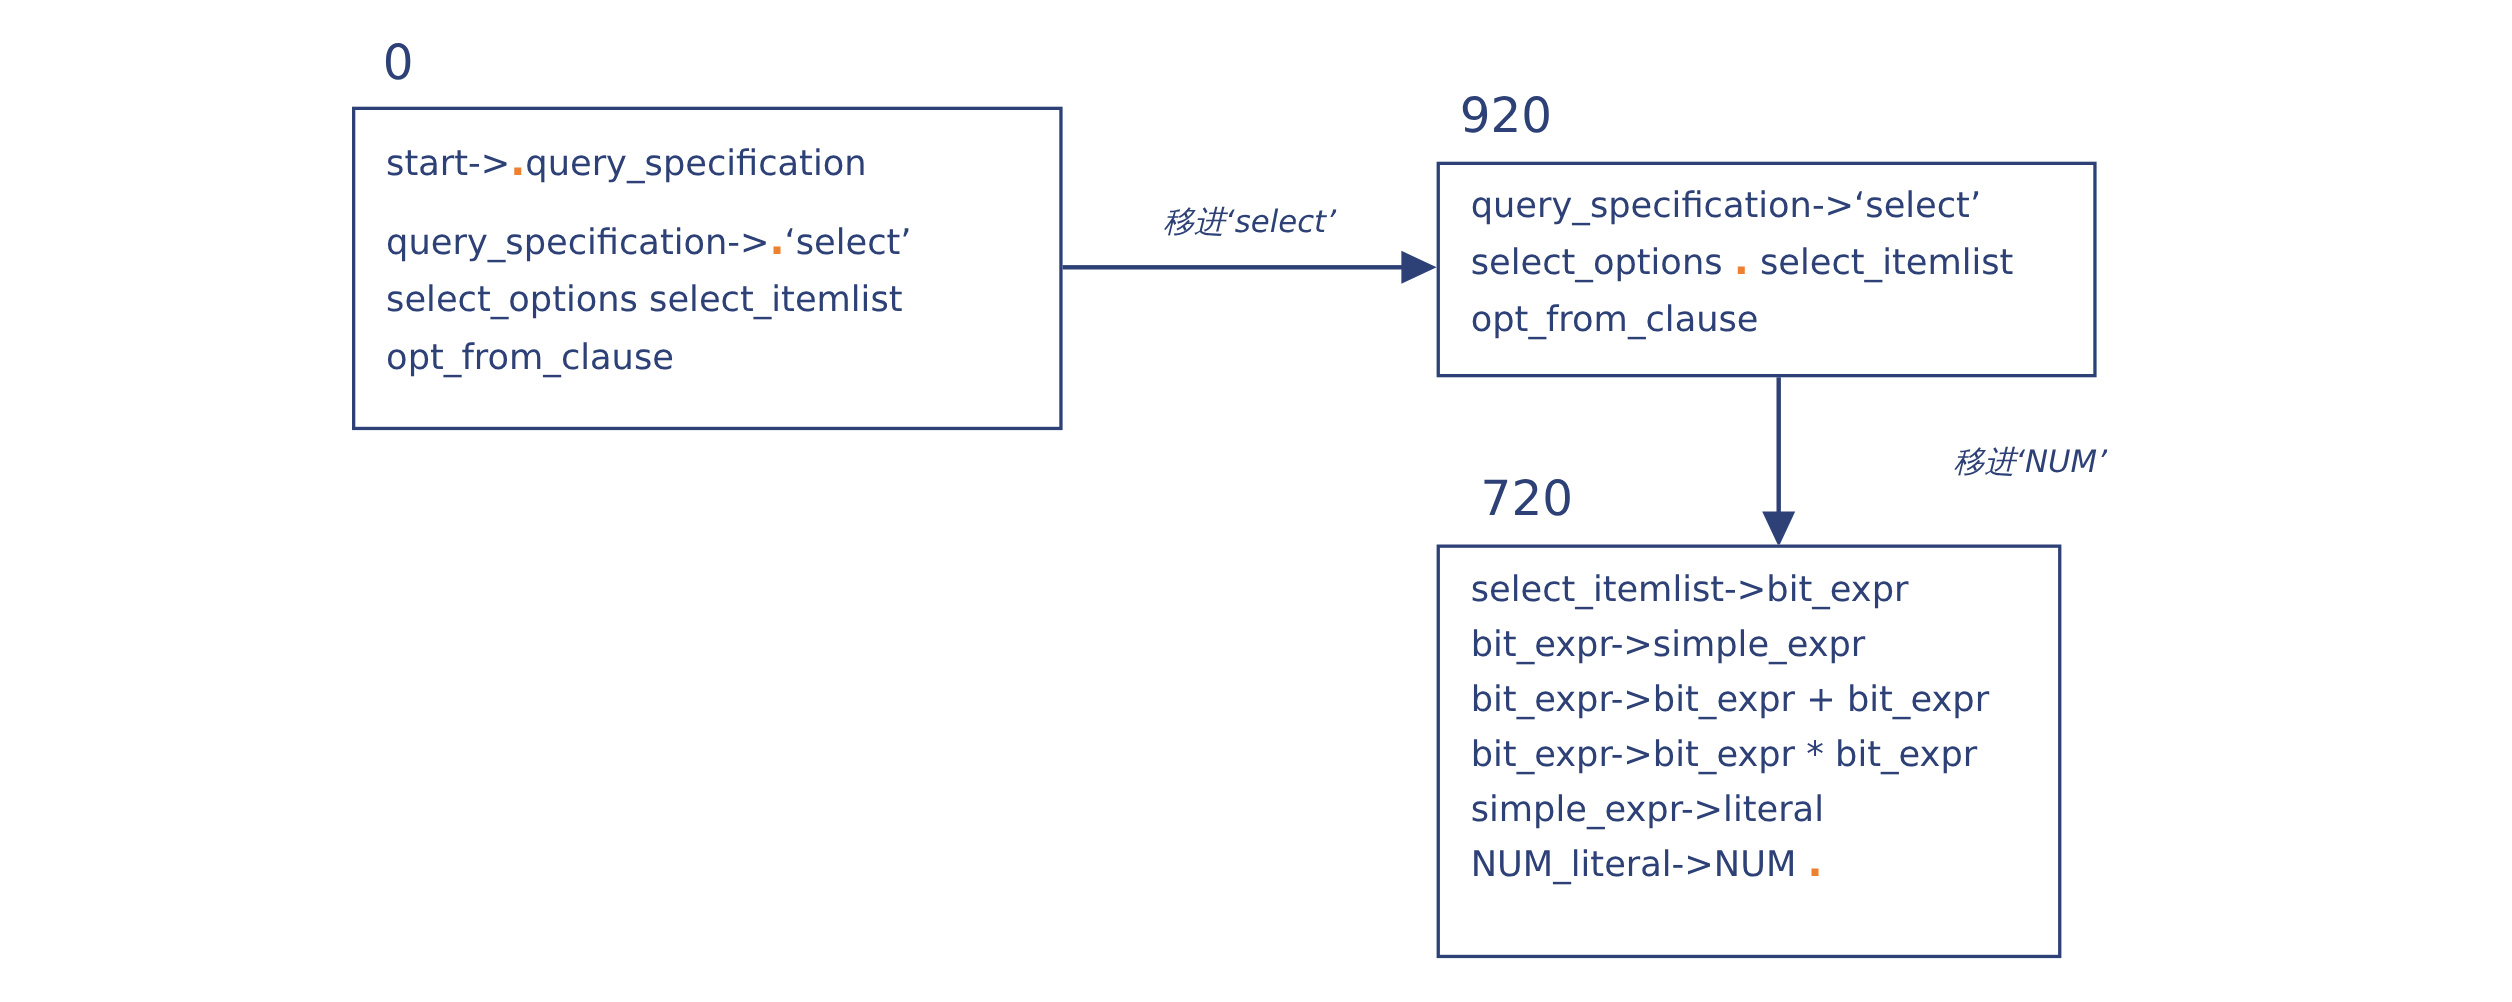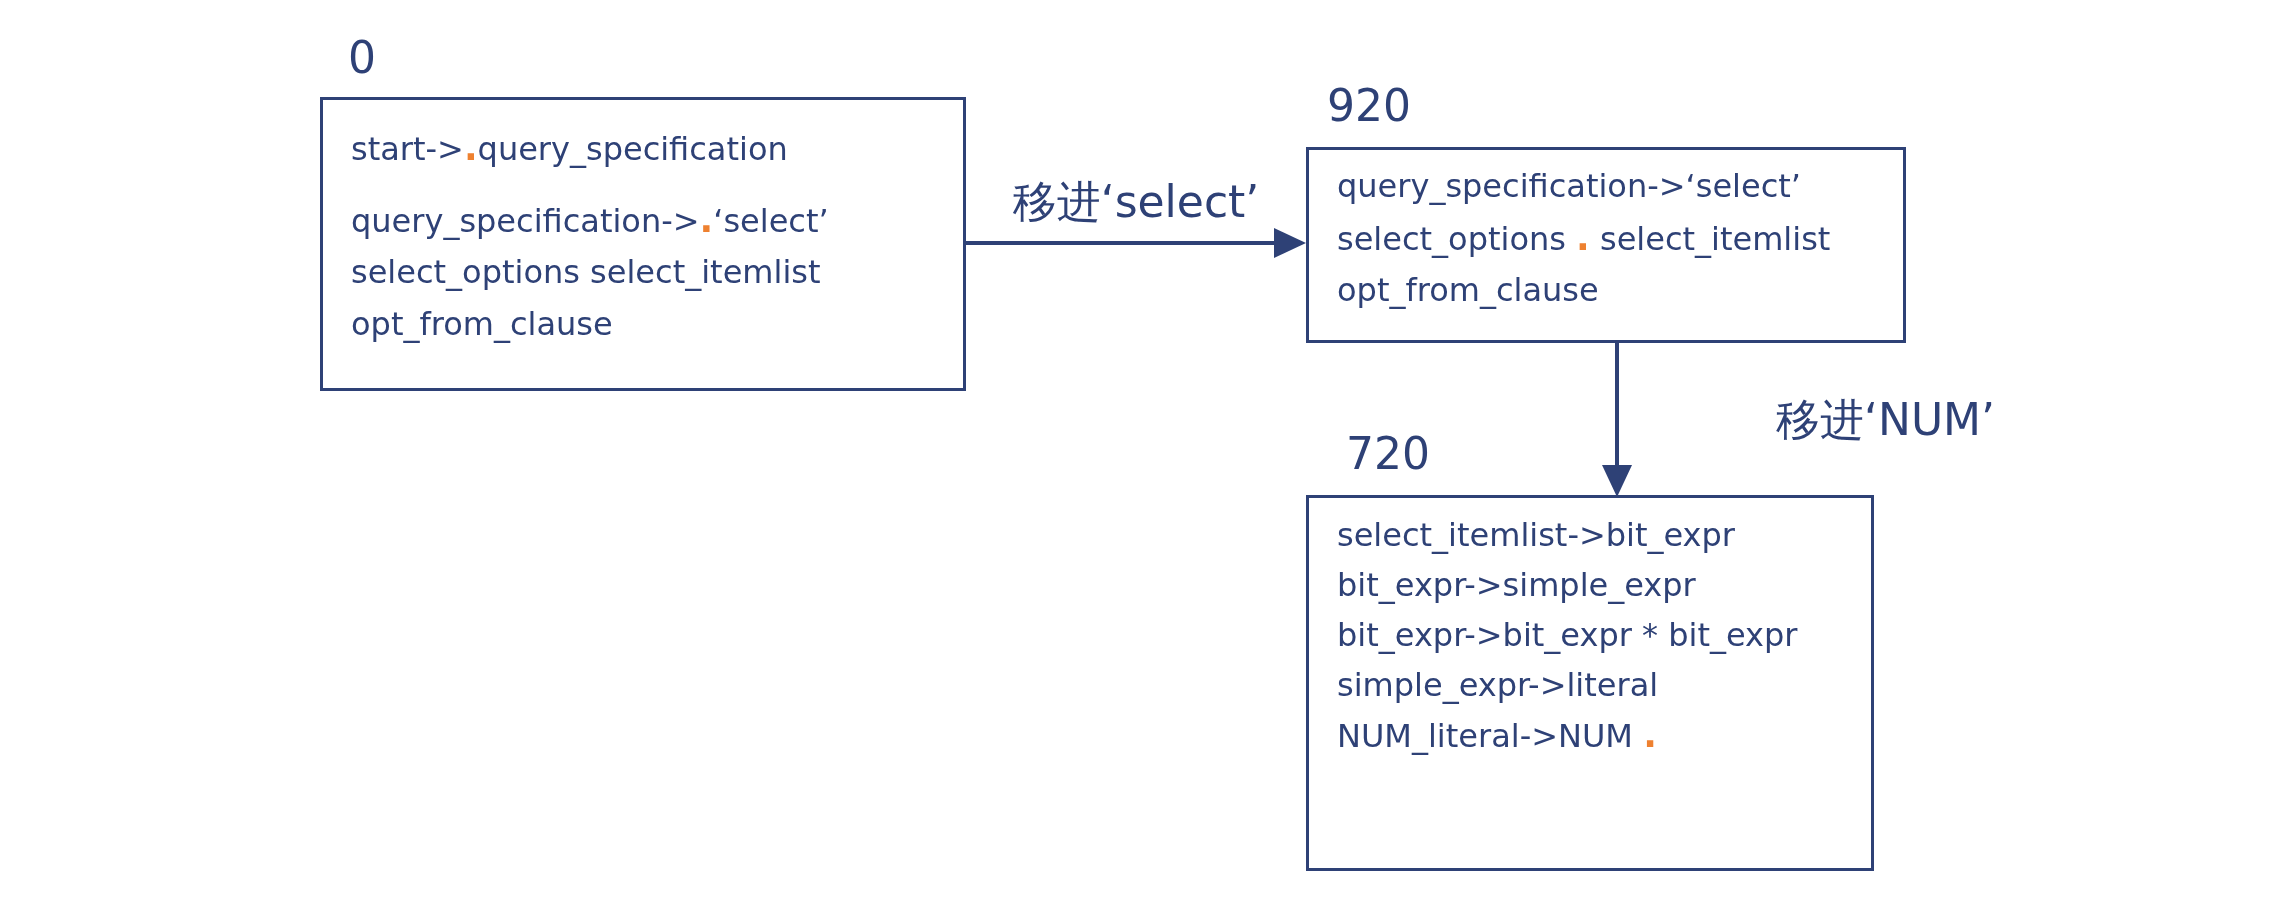--- a/index.html
+++ b/index.html
@@ -40,24 +40,25 @@
   }
   .box-720 .line { height: 50px; line-height: 50px; }
   .gap-above { margin-top: 20px; }
   .dot {
     color: var(--accent);
     font-weight: bold;
     font-size: 36px;
   }
   .edge-label {
     position: absolute;
-    font-size: 44px;
+    font-size: 28px;
     line-height: 44px;
     color: var(--ink);
     white-space: pre;
+    font-style: italic;
   }
   .hline { position: absolute; height: 4px; background: var(--ink); }
   .vline { position: absolute; width: 4px; background: var(--ink); }
   .arrowhead-right {
     position: absolute; width: 0; height: 0;
     border-left: 32px solid var(--ink);
     border-top: 15px solid transparent;
     border-bottom: 15px solid transparent;
   }
   .arrowhead-down {
@@ -100,19 +101,20 @@
   <div class="vline" style="left:1615px; top:343px; height:126px;"></div>
   <div class="arrowhead-down" style="left:1602px; top:465px;"></div>
   <div class="edge-label" style="left:1776px; top:398px;">移进‘NUM’</div>
 
   <div class="state-label" style="left:1330px; top:432px;margin-left:16px;">720</div>
 
   <div class="state-box box-720" style="left:1306px; top:495px; width:568px; height:376px;">
     <div class="box-inner" style="padding-top:12px;">
       <div class="line"><span>select_itemlist-&gt;bit_expr</span></div>
       <div class="line"><span>bit_expr-&gt;simple_expr</span></div>
+      <div class="line"><span>bit_expr-&gt;bit_expr + bit_expr</span></div>
       <div class="line"><span>bit_expr-&gt;bit_expr * bit_expr</span></div>
       <div class="line"><span>simple_expr-&gt;literal</span></div>
       <div class="line"><span>NUM_literal-&gt;NUM </span><span class="dot">.</span></div>
     </div>
   </div>
 
 </div>
 
 </body></html>

